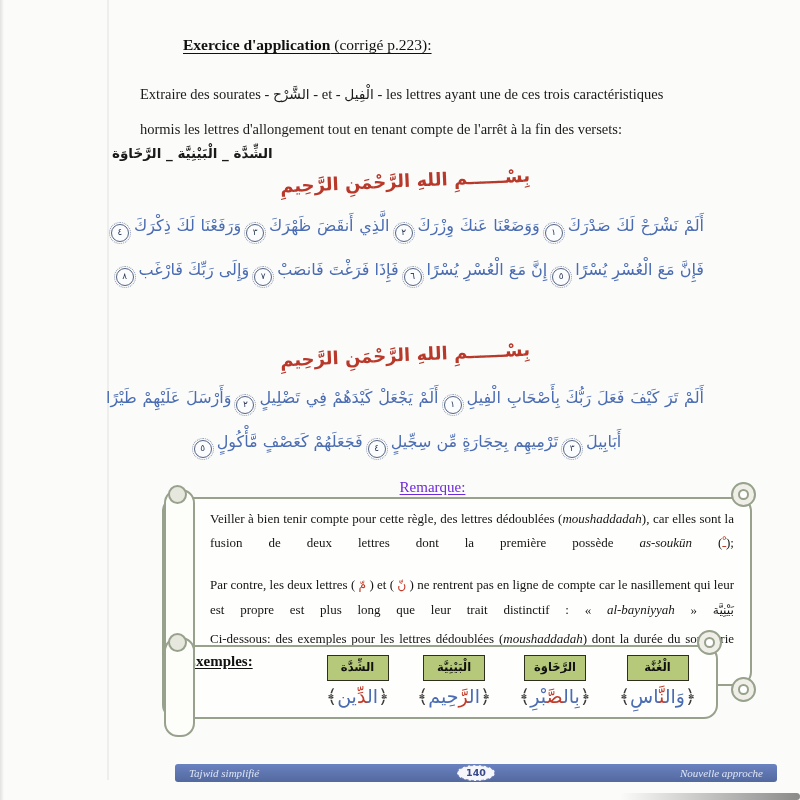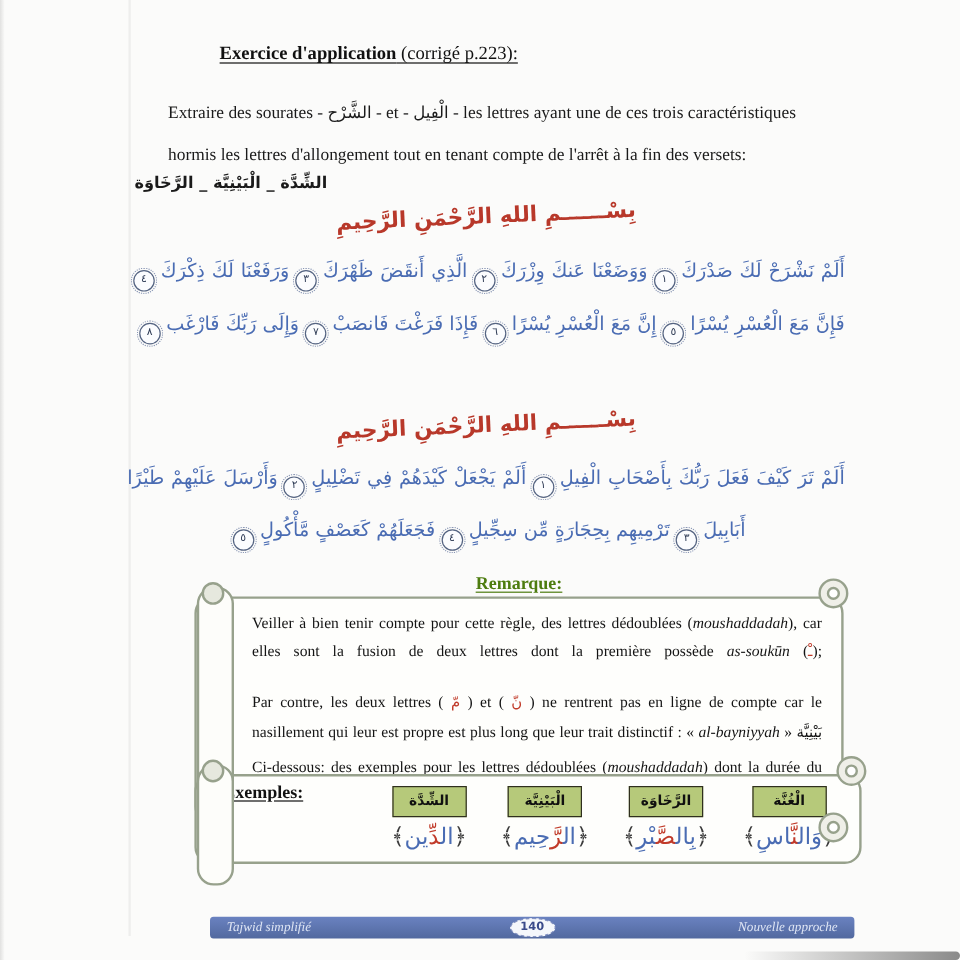--- a/index.html
+++ b/index.html
@@ -37,26 +37,26 @@
 
   
   .sg-r{color:#c13b2a;}
   .sg-b{color:#4a6cb3;}
   .sg-k{color:#3a3a3a;}
   .sg-i{font-style:italic;}
   .sg-ar{font-family:"DejaVu Sans",sans-serif;font-size:.95em;}
 
   
   .remark-title{position:absolute;left:162px;top:479px;width:541px;text-align:center;
-    font-size:15px;font-weight:bold;color:#4d7c0f;}
+    font-size:15px;font-weight:normal;color:#6d28d9;}
   .remark-title span{text-decoration:underline;text-underline-offset:2px;}
 
   
   .scroll{position:absolute;}
-  .scroll1{left:162px;top:497px;width:541px;}
+  .scroll1{left:162px;top:497px;width:590px;}
   .scroll2{left:162px;top:645px;width:556px;}
   .scroll-body{border:2px solid #97a18c;border-radius:14px;background:#fefefc;
     padding:8px 16px 10px 46px;min-height:40px;position:relative;}
   .scroll-roll{position:absolute;left:2px;top:-8px;bottom:-18px;width:27px;border:2px solid #97a18c;
     border-radius:14px;background:#fdfdfa;z-index:2;}
   .scroll-roll-cap{position:absolute;left:6px;top:-12px;width:15px;height:15px;border:2px solid #97a18c;
     border-radius:50%;background:#e6e8de;z-index:3;}
   .scroll-curl-tr{position:absolute;right:-4px;top:-15px;width:21px;height:21px;border:2px solid #97a18c;
     border-radius:50%;background:#efefe8;z-index:1;}
   .scroll-curl-tr::after{content:"";position:absolute;left:5px;top:5px;width:7px;height:7px;
@@ -74,21 +74,21 @@
   
   .ex-title{position:absolute;left:22px;top:6px;font-size:15px;font-weight:bold;color:#111;
     text-decoration:underline;text-underline-offset:2px;}
   .ex-row{display:flex;gap:28px;margin:0 0 0 116px;align-items:flex-start;}
   .ex-item{display:flex;flex-direction:column;align-items:center;}
   .ex-box{background:#b6c97a;border:1.5px solid #2f2f1e;padding:4px 9px 6px;min-width:42px;
     text-align:center;font-family:"DejaVu Sans",sans-serif;font-size:11.5px;font-weight:bold;color:#101010;}
   .ex-word{margin-top:4px;direction:rtl;font-family:"DejaVu Sans",sans-serif;font-size:19px;white-space:nowrap;}
 
   
-  .footer{position:absolute;left:175px;top:764px;width:537px;height:18px;border-radius:3px;
+  .footer{position:absolute;left:175px;top:764px;width:602px;height:18px;border-radius:3px;
     background:linear-gradient(#6a82c0,#52699f);display:flex;align-items:center;
     justify-content:space-between;padding:0 14px;box-sizing:border-box;}
   .footer .ftxt{font-style:italic;font-size:11px;color:#dfe6f5;white-space:nowrap;}
   .badge{position:absolute;left:50%;top:50%;transform:translate(-50%,-50%);
     width:36px;height:14px;border-radius:50%;background:#f5f7fb;border:1px dashed #8a97c4;
     font-family:"DejaVu Sans",sans-serif;font-style:normal;font-size:9.5px;font-weight:bold;
     color:#3a4a8a;text-align:center;line-height:14px;}
 </style>
 </head>
 <body>

